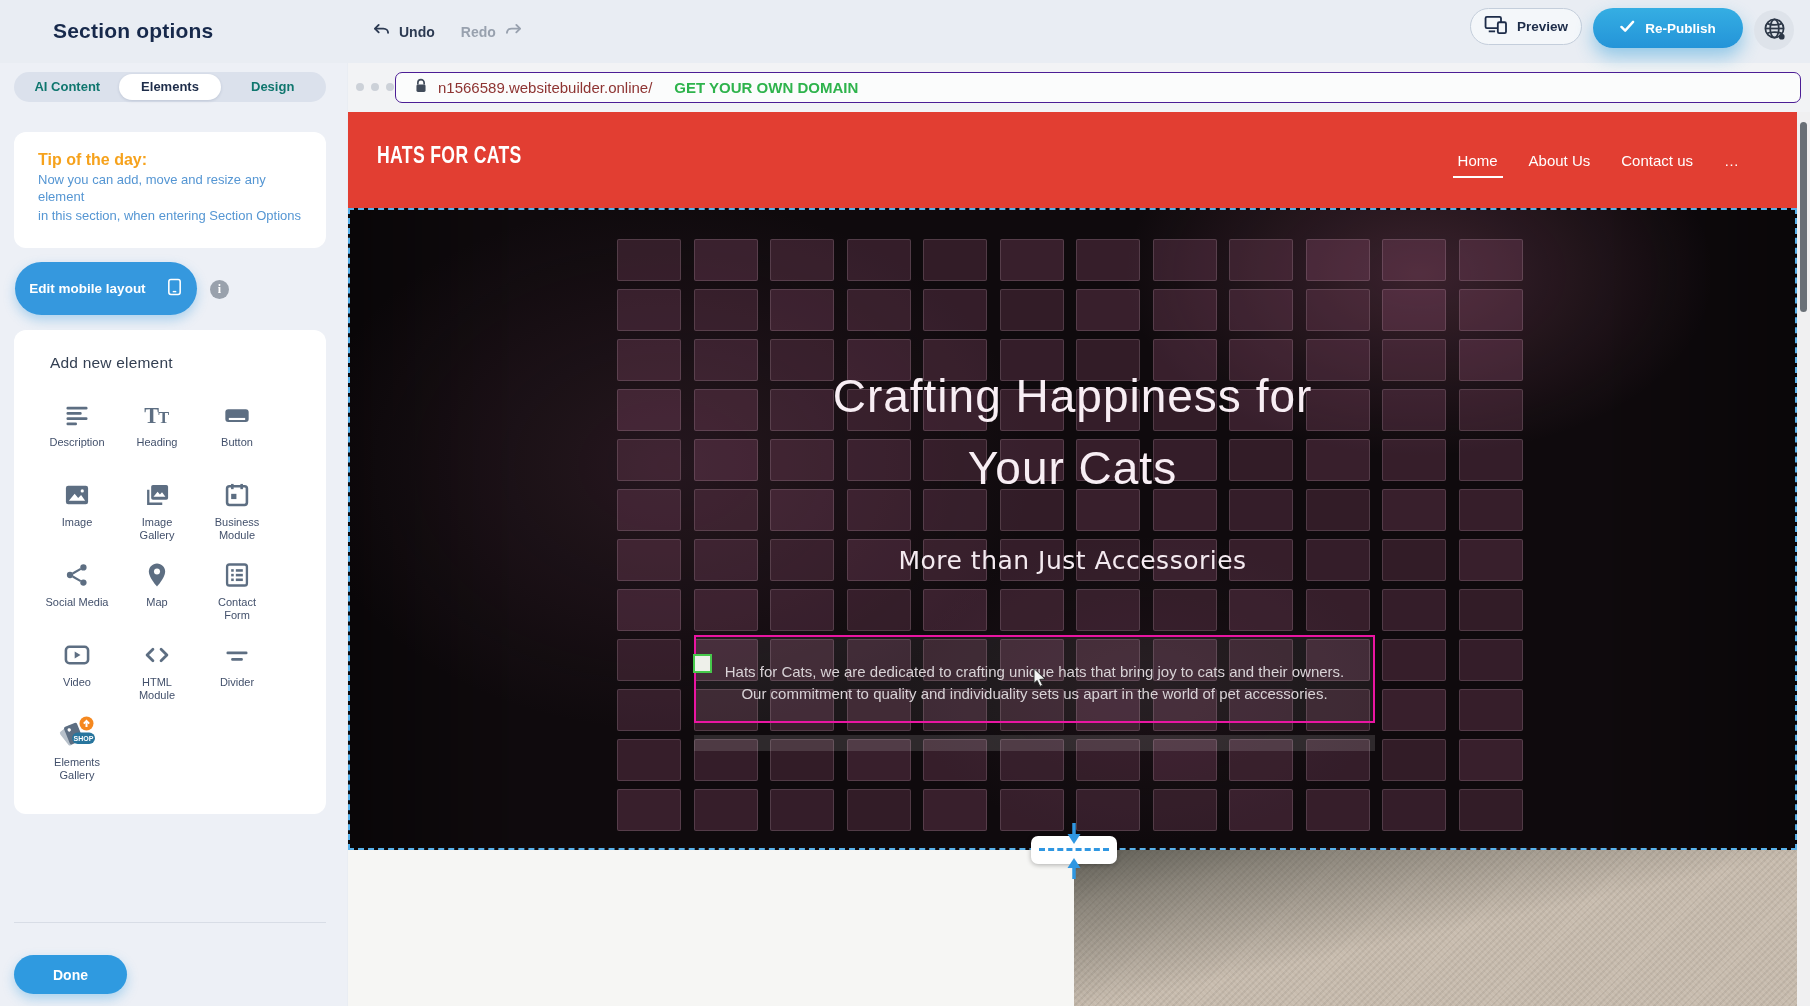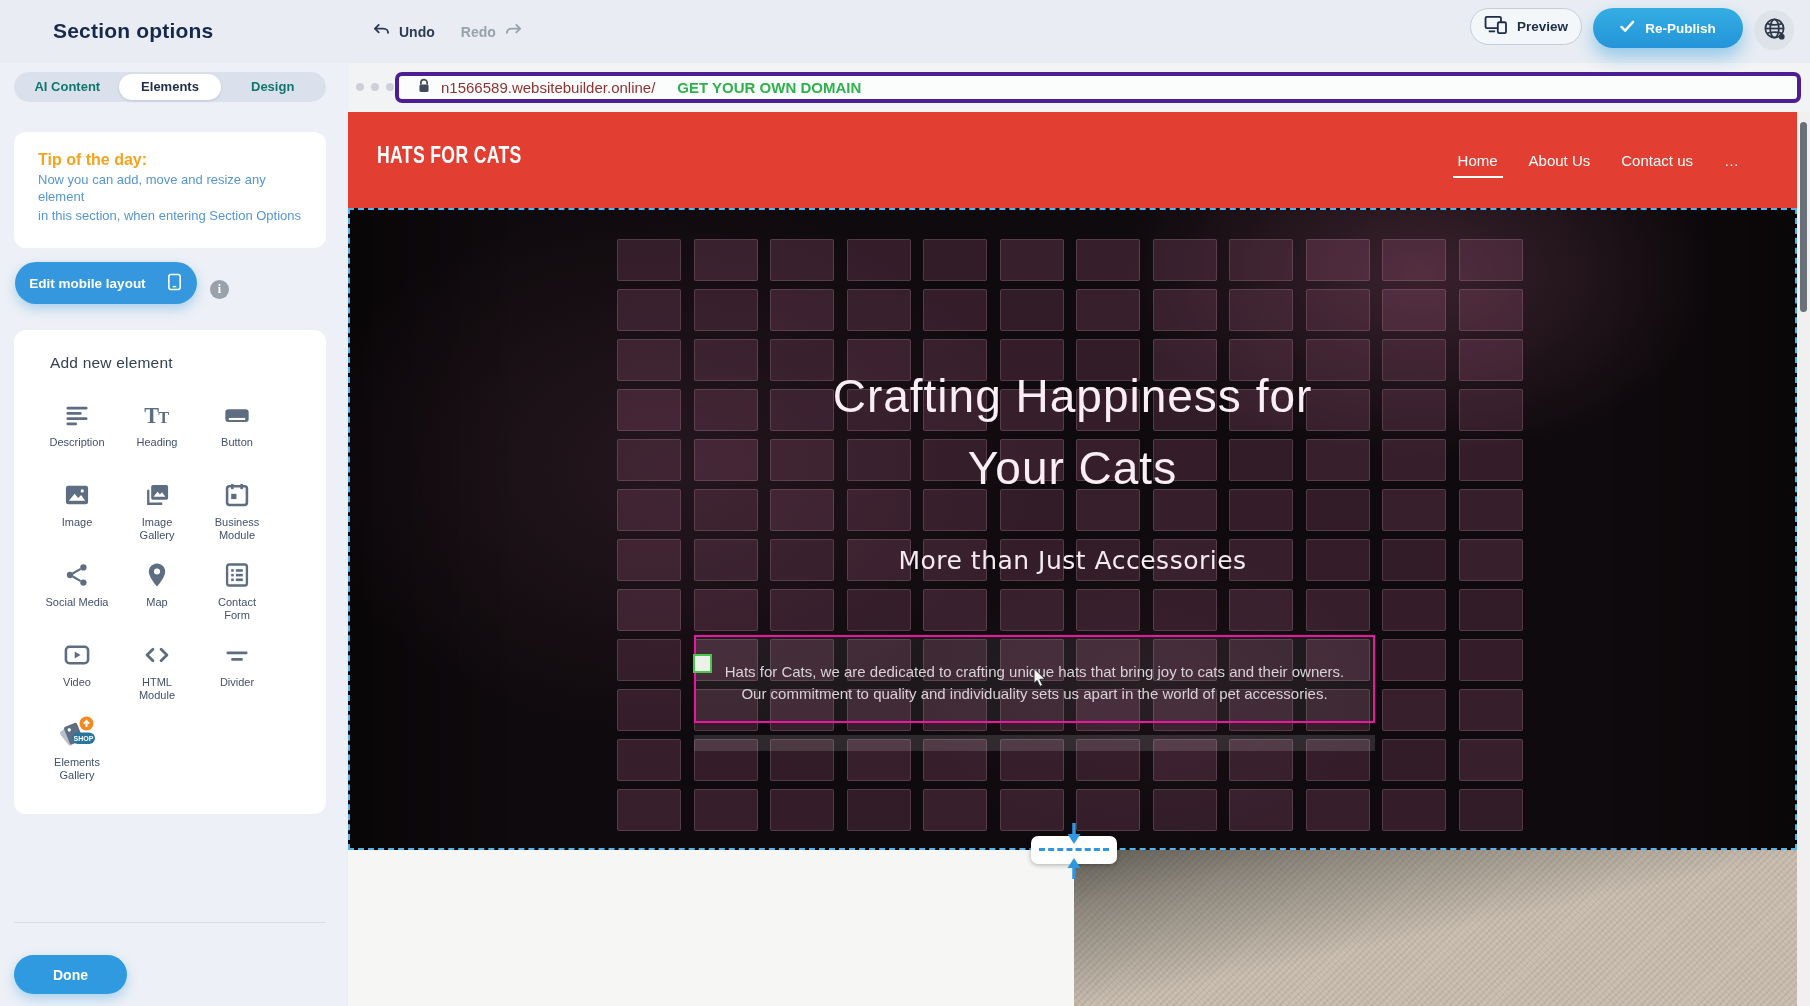--- a/index.html
+++ b/index.html
@@ -23,38 +23,38 @@
   .sidebar { position:absolute; left:0; top:63px; width:347px; height:943px; background:#edf0f6; z-index:15; }
   .tabs { position:absolute; left:14px; top:9px; width:312px; height:30px; background:#dbe1ec; border-radius:15px; display:flex; align-items:center; padding:2px; }
   .tab { flex:1; height:26px; line-height:26px; text-align:center; font-size:13px; font-weight:bold; color:#0f766e; border-radius:13px; cursor:pointer; }
   .tab.active { background:#ffffff; color:#1d2c49; box-shadow:0 1px 3px rgba(30,50,90,0.15); }
 
   .tip-card { position:absolute; left:14px; top:69px; width:312px; height:116px; background:#ffffff; border-radius:12px; padding:19px 24px; }
   .tip-heading { font-size:16px; font-weight:bold; color:#f6a21c; }
   .tip-line { margin-top:3px; font-size:13px; line-height:16.5px; color:#5596d3; }
   .tip-line:first-of-type { margin-top:9px; }
 
-  .edit-mobile { position:absolute; left:15px; top:199px; width:182px; height:42px; border-radius:27px; border:none; background:#3598de; color:#fff; font-family:inherit; font-size:13.5px; font-weight:bold; display:flex; align-items:center; justify-content:center; gap:20px; cursor:pointer; box-shadow:0 5px 12px rgba(53,152,222,0.35); }
+  .edit-mobile { position:absolute; left:15px; top:199px; width:182px; height:53px; border-radius:27px; border:none; background:#3598de; color:#fff; font-family:inherit; font-size:13.5px; font-weight:bold; display:flex; align-items:center; justify-content:center; gap:20px; cursor:pointer; box-shadow:0 5px 12px rgba(53,152,222,0.35); }
   .info-badge { position:absolute; left:210px; top:217px; width:19px; height:19px; border-radius:50%; background:#99a1ac; color:#fff; font-size:12px; font-weight:bold; text-align:center; line-height:19px; font-family:"Liberation Serif",serif; cursor:pointer; }
 
   .elements-card { position:absolute; left:14px; top:267px; width:312px; height:484px; background:#ffffff; border-radius:12px; }
   .panel-title { position:absolute; left:36px; top:24px; font-size:15.5px; color:#333f52; letter-spacing:0.2px; }
   .el-grid { position:absolute; left:23px; top:62px; display:grid; grid-template-columns:80px 80px 80px; grid-auto-rows:80px; }
   .el-item { display:flex; flex-direction:column; align-items:center; cursor:pointer; }
   .el-icon { height:34px; display:flex; align-items:center; justify-content:center; color:#5d6e82; margin-top:6px; }
   .el-label { margin-top:4px; font-size:11px; line-height:13px; color:#42506b; text-align:center; }
   .sep-line { position:absolute; left:14px; top:859px; width:312px; height:1px; background:#d8dde6; }
   .done-btn { position:absolute; left:14px; top:892px; width:113px; height:39px; border-radius:20px; border:none; background:#2f9ae0; color:#fff; font-family:inherit; font-size:14px; font-weight:bold; cursor:pointer; box-shadow:0 5px 12px rgba(47,154,224,0.35); }
 
   
   .preview { position:absolute; left:348px; top:63px; width:1462px; height:943px; background:#ffffff; }
   .browser-bar { position:absolute; left:0; top:0; width:1462px; height:49px; background:#f2f3f5; }
   .dots { position:absolute; left:8px; top:20px; display:flex; gap:7px; }
   .dots span { width:8px; height:8px; border-radius:50%; background:#ccd1d8; }
-  .url-pill { position:absolute; left:47px; top:9px; width:1406px; height:31px; background:#fbfcfc; border:4px solid #4c1d95; border-radius:7px; display:flex; align-items:center; padding-left:18px; cursor:text; }
+  .url-pill { position:absolute; left:47px; top:9px; width:1406px; height:31px; background:#fbfcfc; border:1px solid #4c1d95; border-radius:7px; display:flex; align-items:center; padding-left:18px; cursor:text; }
   .url-text { margin-left:10px; font-size:15px; color:#8e3432; }
   .domain-link { margin-left:22px; font-size:15px; font-weight:bold; color:#2eb34c; text-decoration:none; cursor:pointer; }
 
   .site-header { position:absolute; left:0; top:49px; width:1449px; height:96px; background:#e23e32; }
   .site-logo { position:absolute; left:29px; top:32px; font-size:20px; font-weight:bold; color:#fff; letter-spacing:0.4px; transform:scale(0.88,1.22); transform-origin:left center; white-space:nowrap; }
   .site-nav { position:absolute; right:58px; top:0; height:96px; display:flex; align-items:center; gap:31px; }
   .nav-item { position:relative; color:#ffffff; font-size:15px; cursor:pointer; }
   .nav-item.active::after { content:""; position:absolute; left:-5px; right:-5px; bottom:-9px; height:2px; background:#fff; }
 
   .hero { position:absolute; left:0; top:145px; width:1449px; height:642px; border:2px dashed #58b1ea; background:

